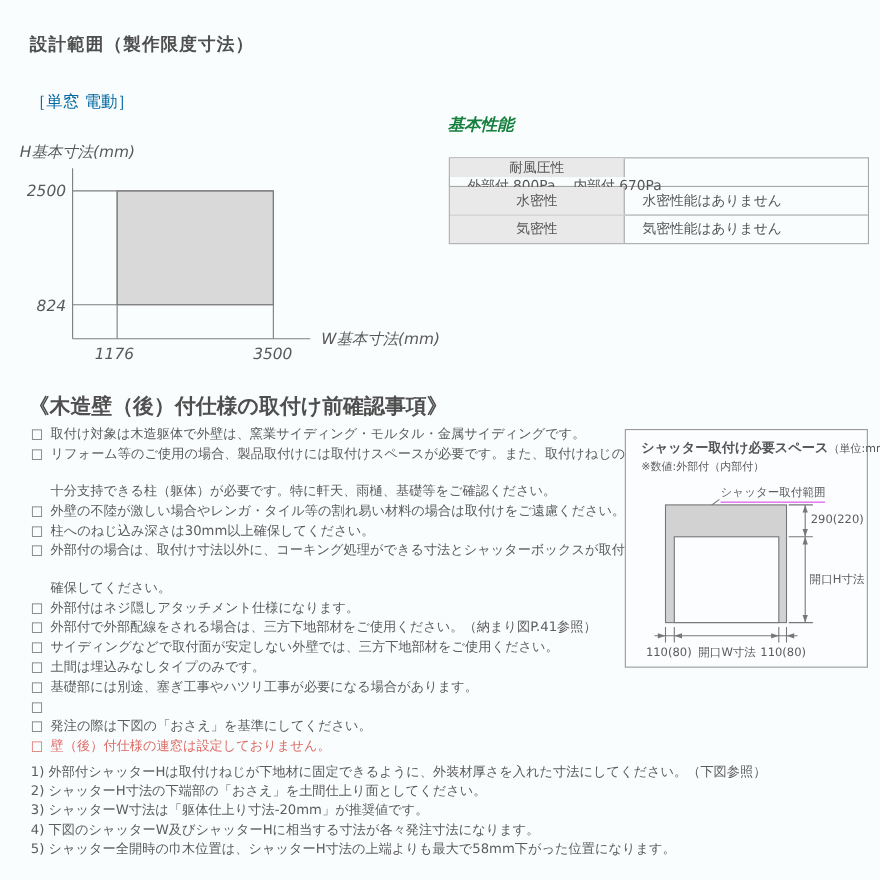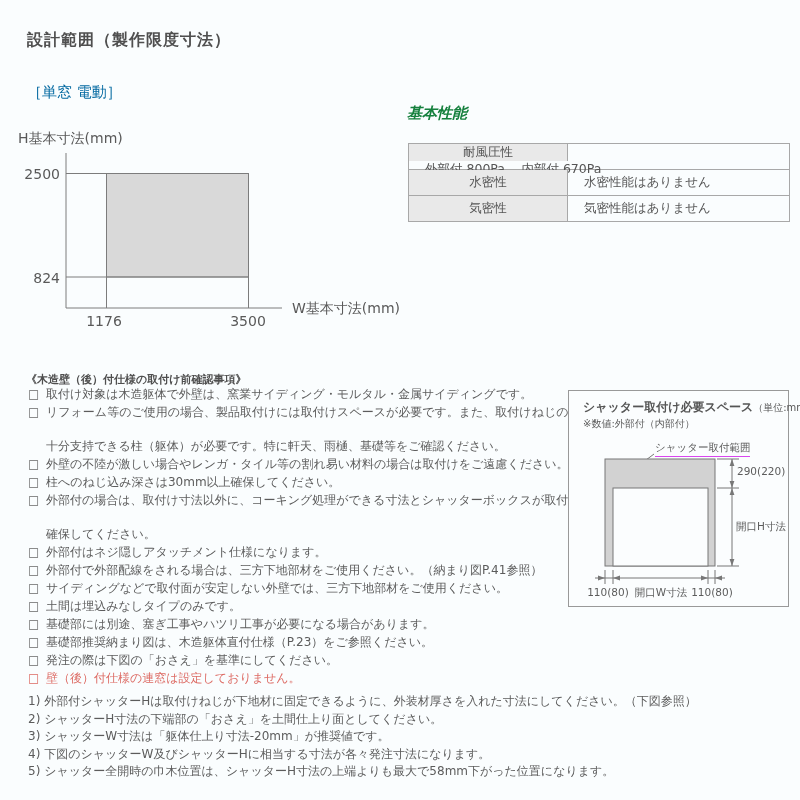--- a/index.html
+++ b/index.html
@@ -6,35 +6,35 @@
   body{
     width:800px;height:800px;position:relative;overflow:hidden;
     background:#fafdfe;
     font-family:"DejaVu Sans","Liberation Sans",sans-serif;
     color:#595959;
   }
   .page-title{position:absolute;left:27px;top:30px;font-size:16px;font-weight:600;letter-spacing:1px;color:#4f4f4f;}
   .subtitle{position:absolute;left:27px;top:83px;font-size:15px;color:#0369a1;}
 
   
-  .chart-wrap{position:absolute;left:0;top:122px;}
+  .chart-wrap{position:absolute;left:0;top:122px;font-style:italic;}
   .chart-wrap text{fill:#595959;font-size:14px;font-family:"DejaVu Sans","Liberation Sans",sans-serif;}
   .chart-wrap line{stroke:#7c7c7c;stroke-width:1;}
 
   
   .perf-heading{position:absolute;left:407px;top:104px;font-size:15px;font-weight:600;color:#15803d;font-style:italic;}
   .perf-table{position:absolute;left:408px;top:143px;width:380px;border:1px solid #a8a8a8;border-collapse:collapse;}
   .perf-row{display:flex;height:25px;border-top:1px solid #a8a8a8;}
   .perf-row:first-child{border-top:none;flex-direction:column;}
   .perf-label{width:158px;background:#e9e9e9;border-right:1px solid #a8a8a8;
     display:flex;align-items:center;justify-content:center;font-size:12.5px;color:#555;}
   .perf-value{flex:1;display:flex;align-items:center;padding-left:16px;font-size:12.5px;color:#555;white-space:pre;}
 
   
-  .chk-heading{position:absolute;left:26px;top:356px;font-size:11px;font-weight:600;color:#4f4f4f;margin-top:16px;}
+  .chk-heading{position:absolute;left:26px;top:356px;font-size:19px;font-weight:600;color:#4f4f4f;}
   .chk-list{position:absolute;left:28px;top:385px;width:550px;}
   .chk-line{height:18px;display:flex;align-items:center;font-size:12px;white-space:nowrap;color:#5c5c5c;}
   .chk-line .box{width:13px;margin-right:5px;font-size:12px;color:#6a6a6a;flex:0 0 auto;}
   .chk-line.cont{padding-left:18px;margin-top:16px;}
   .chk-line.red,.chk-line.red .box{color:#dd6b64;}
 
   
   .notes{position:absolute;left:28px;top:693px;width:560px;}
   .note-line{height:17.5px;display:flex;align-items:center;font-size:12px;white-space:nowrap;color:#5c5c5c;}
 
@@ -136,21 +136,20 @@
   <div class="chk-line">
       <span class="box">□</span>
       <span>土間は埋込みなしタイプのみです。</span>
     </div>
   <div class="chk-line">
       <span class="box">□</span>
       <span>基礎部には別途、塞ぎ工事やハツリ工事が必要になる場合があります。</span>
     </div>
   <div class="chk-line">
       <span class="box">□</span>
-      <span>基礎部推奨納まり図は、木造躯体直付仕様（P.23）をご参照ください。</span>
     </div>
   <div class="chk-line">
       <span class="box">□</span>
       <span>発注の際は下図の「おさえ」を基準にしてください。</span>
     </div>
   <div class="chk-line red">
       <span class="box">□</span>
       <span>壁（後）付仕様の連窓は設定しておりません。</span>
     </div>
 </div>

